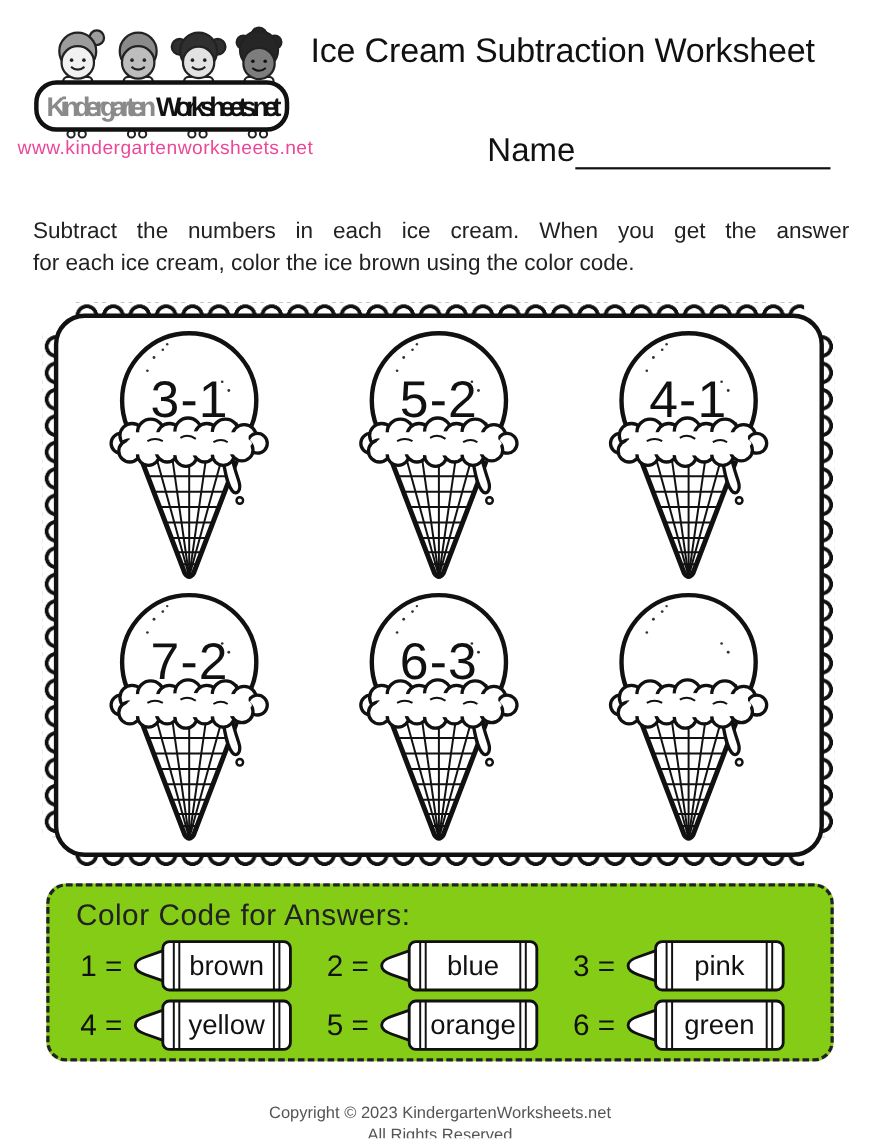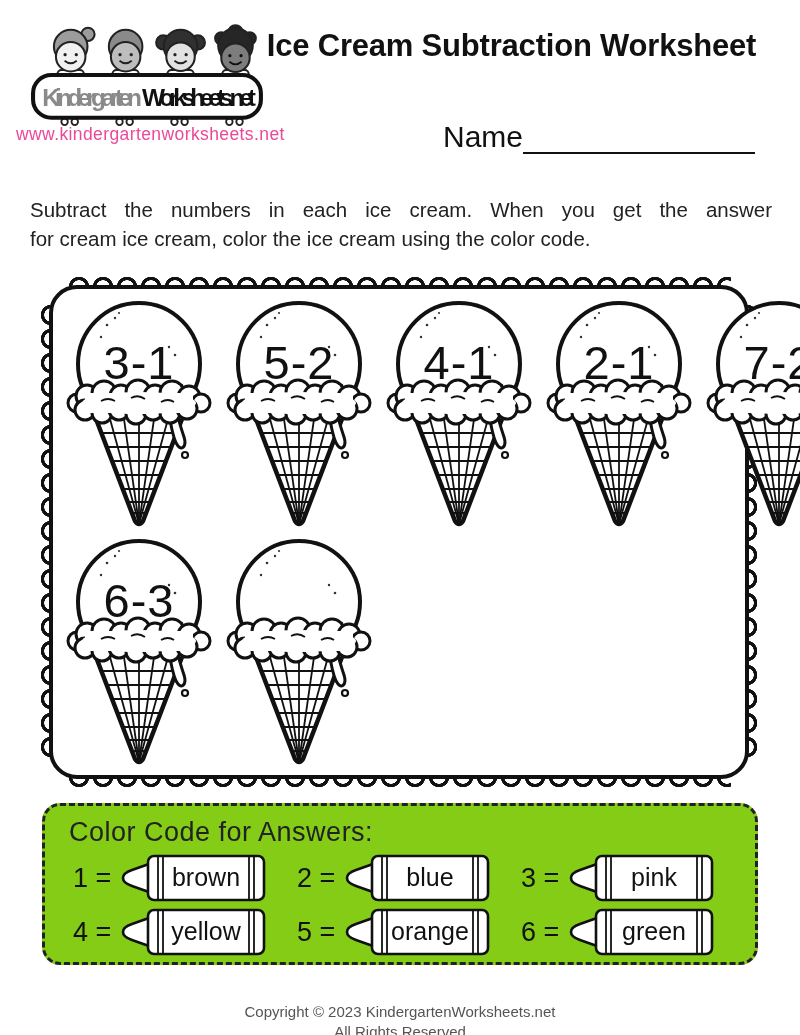--- a/index.html
+++ b/index.html
@@ -3,21 +3,21 @@
 <meta charset="utf-8">
 <style>
   html,body{margin:0;padding:0;background:#fff;}
   .page{position:relative;width:800px;height:1035px;background:#fff;overflow:hidden;
         font-family:"Liberation Sans",sans-serif;color:#111;}
 
   
   .logo{position:absolute;left:30px;top:16px;}
   .url{position:absolute;left:16px;top:124px;font-size:17.5px;color:#ec4899;letter-spacing:.4px;}
   .title{position:absolute;left:263px;top:28px;width:497px;text-align:center;
-         font-size:31px;font-weight:700;letter-spacing:-.2px;}
+         font-size:31px;font-weight:400;letter-spacing:-.2px;}
   .name-row{position:absolute;left:443px;top:118px;width:312px;display:flex;align-items:flex-end;
             font-size:30px;}
   .name-line{flex:1;border-bottom:2.5px solid #111;height:34px;}
 
   
   .instructions{position:absolute;left:30px;right:28px;top:196px;font-size:20.5px;
                 line-height:1.4;color:#222;}
   .jline{text-align:justify;text-align-last:justify;}
 
   
@@ -25,21 +25,21 @@
          border:4px solid #111;border-radius:28px;background:#fff;}
   .sc{position:absolute;}
   .sc-top{left:14px;right:14px;top:-14px;height:12px;background-repeat:repeat-x;background-size:24px 12px;
     background-image:radial-gradient(circle at 12px 12px,transparent 6.5px,#111 7px,#111 10px,transparent 10.5px);}
   .sc-bottom{left:14px;right:14px;bottom:-14px;height:12px;background-repeat:repeat-x;background-size:24px 12px;
     background-image:radial-gradient(circle at 12px 0px,transparent 6.5px,#111 7px,#111 10px,transparent 10.5px);}
   .sc-left{top:14px;bottom:14px;left:-14px;width:12px;background-repeat:repeat-y;background-size:12px 24px;
     background-image:radial-gradient(circle at 12px 12px,transparent 6.5px,#111 7px,#111 10px,transparent 10.5px);}
   .sc-right{top:14px;bottom:14px;right:-14px;width:12px;background-repeat:repeat-y;background-size:12px 24px;
     background-image:radial-gradient(circle at 0px 12px,transparent 6.5px,#111 7px,#111 10px,transparent 10.5px);}
-  .cards{display:grid;grid-template-columns:repeat(5,1fr);grid-auto-rows:238px;
+  .cards{display:grid;grid-template-columns:repeat(3,1fr);grid-auto-rows:238px;
          padding:8px 6px 0;justify-items:center;text-decoration:underline;}
   .card{position:relative;width:160px;height:235px;}
   .prob{position:absolute;left:0;right:0;top:42px;text-align:center;font-size:47px;
         letter-spacing:1px;color:#111;line-height:1;}
 
   
   .ccbox{position:absolute;left:42px;top:803px;width:710px;height:156px;
          border:3px dashed #222;border-radius:18px;background:#84cc16;}
   .cchead{font-size:27px;color:#222;letter-spacing:.5px;margin:11px 0 2px 24px;font-weight:400;}
   .ccgrid{display:grid;grid-template-columns:repeat(3,1fr);padding:2px 10px 0 28px;row-gap:2px;}
@@ -194,21 +194,21 @@
 
   <div class="title">Ice Cream Subtraction Worksheet</div>
 
   <div class="name-row">
     <span>Name</span>
     <span class="name-line"></span>
   </div>
 
   <div class="instructions">
     <div class="jline">Subtract the numbers in each ice cream. When you get the answer</div>
-    <div>for cream ice cream, color the ice cream using the color code.</div>
+    <div>for each ice cream, color the ice brown using the color code.</div>
   </div>
 
   <div class="panel">
     <div class="sc sc-top"></div>
     <div class="sc sc-bottom"></div>
     <div class="sc sc-left"></div>
     <div class="sc sc-right"></div>
 
     <div class="cards">
       <div class="card">
@@ -226,26 +226,20 @@
       <div class="card">
         <svg width="160" height="235" viewBox="0 0 160 235">
             <use href="#icecream"></use>
           </svg>
         <div class="prob">4-1</div>
       </div>
       <div class="card">
         <svg width="160" height="235" viewBox="0 0 160 235">
             <use href="#icecream"></use>
           </svg>
-        <div class="prob">2-1</div>
-      </div>
-      <div class="card">
-        <svg width="160" height="235" viewBox="0 0 160 235">
-            <use href="#icecream"></use>
-          </svg>
         <div class="prob">7-2</div>
       </div>
       <div class="card">
         <svg width="160" height="235" viewBox="0 0 160 235">
             <use href="#icecream"></use>
           </svg>
         <div class="prob">6-3</div>
       </div>
       <div class="card">
         <svg width="160" height="235" viewBox="0 0 160 235">

